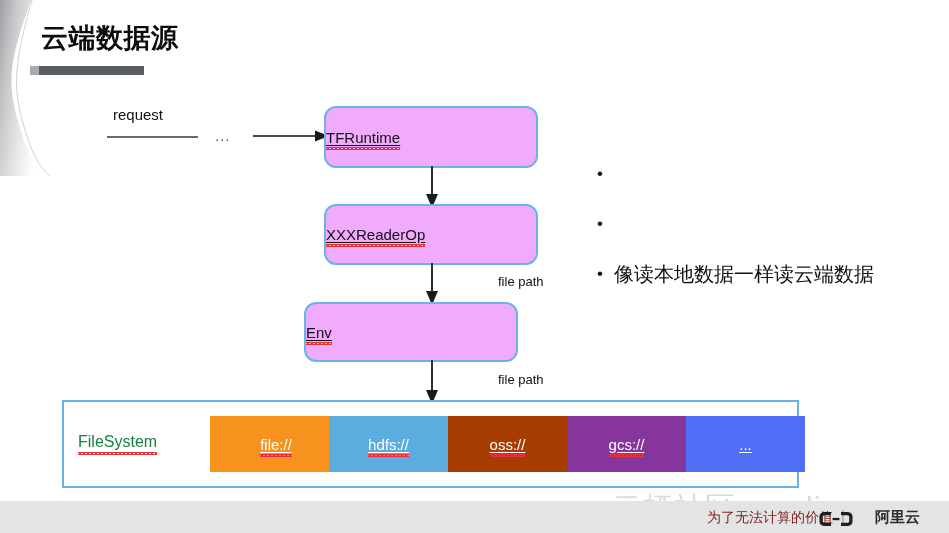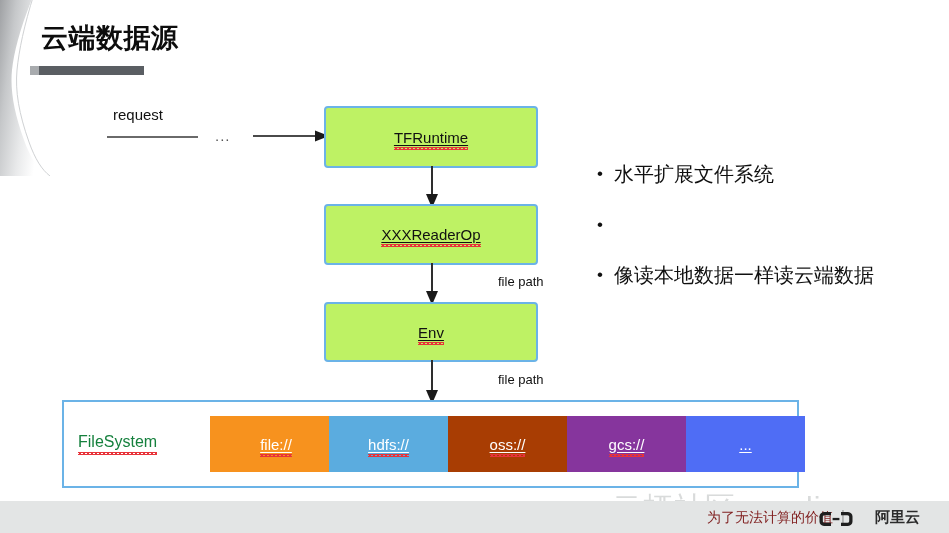--- a/index.html
+++ b/index.html
@@ -37,33 +37,33 @@
   .title-rule::before {
     content: ""; position: absolute;
     left: -8px; top: 0; width: 9px; height: 9px;
     background: #a8abae;
   }
 
   
   .flow-box {
     position: absolute;
     border: 2px solid #6bb3e7;
-    border-radius: 4px;
-    background: #bef264;
-    display: flex; align-items: center; justify-content: center;
+    border-radius: 12px;
+    background: #f0abfc;
+    display: flex; align-items: center; justify-content: flex-start;
   }
   .flow-box .box-label {
     font-size: 15px; color: #111111;
     text-decoration: underline;
     text-decoration-color: #111111;
     text-underline-offset: 2px;
   }
   #box-tfruntime  { left: 324px; top: 106px; width: 214px; height: 62px; }
   #box-readerop   { left: 324px; top: 204px; width: 214px; height: 61px; }
-  #box-env        { left: 324px; top: 302px; width: 214px; height: 60px; }
+  #box-env        { left: 304px; top: 302px; width: 214px; height: 60px; }
 
   
   .squiggle { position: relative; display: inline-block; }
   .squiggle::after {
     content: ""; position: absolute; left: 0; right: 0; bottom: -4px;
     height: 3px;
     background-image:
       linear-gradient(45deg, transparent 40%, #e8333a 40%, #e8333a 60%, transparent 60%),
       linear-gradient(-45deg, transparent 40%, #e8333a 40%, #e8333a 60%, transparent 60%);
     background-size: 4px 3px;
@@ -235,21 +235,20 @@
       <span class="blk-text squiggle">gcs://</span>
     </div>
     <div class="fs-block" style="background: rgb(79, 109, 245);">
       <span class="blk-text">...</span>
     </div>
   </div>
 
   <div id="bullets">
     <div class="bullet-row">
       <span class="bullet-dot">•</span>
-      <span>水平扩展文件系统</span>
     </div>
     <div class="bullet-row">
       <span class="bullet-dot">•</span>
     </div>
     <div class="bullet-row">
       <span class="bullet-dot">•</span>
       <span>像读本地数据一样读云端数据</span>
     </div>
   </div>
 

